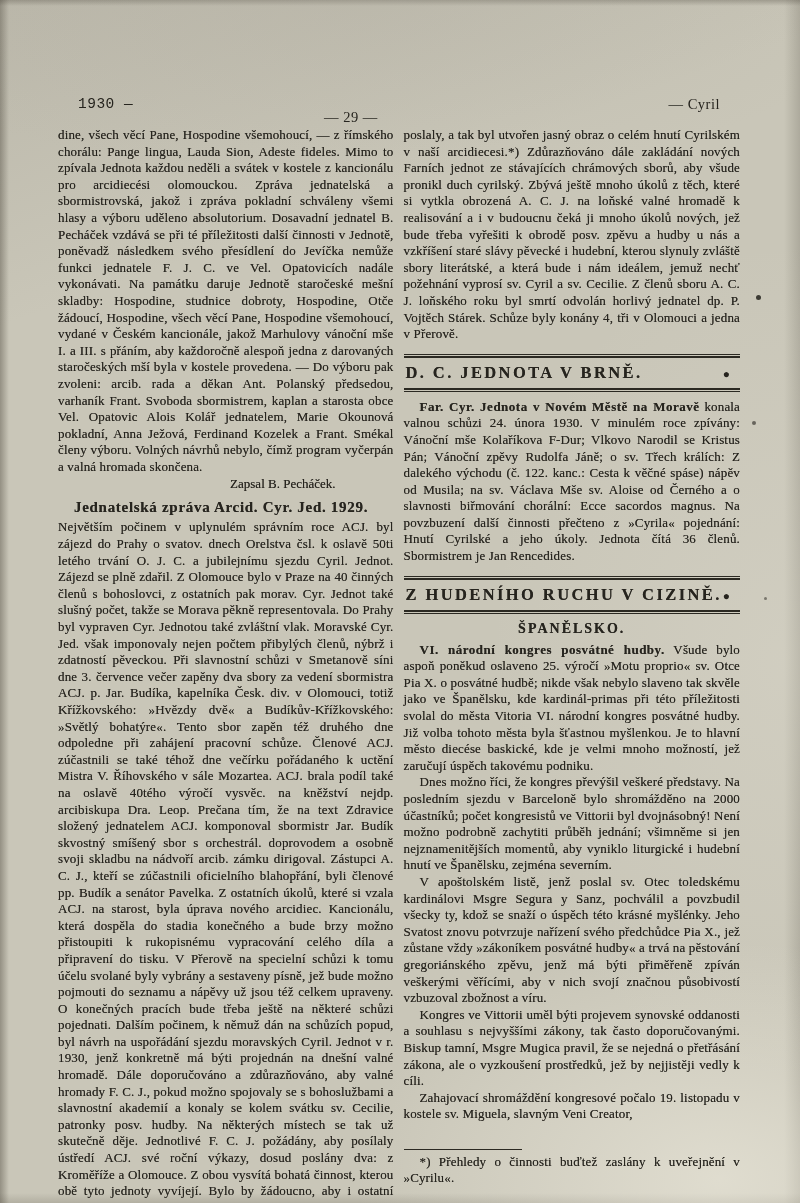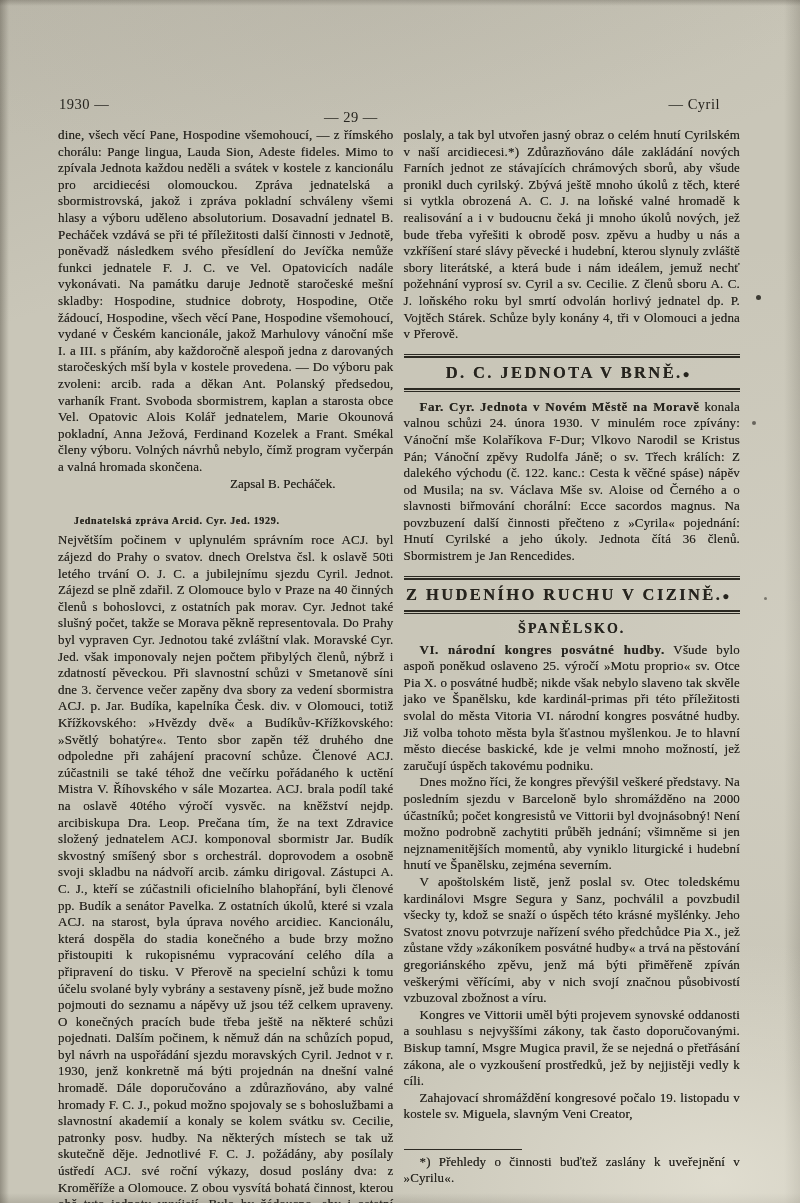--- a/index.html
+++ b/index.html
@@ -14,49 +14,49 @@
       linear-gradient(to right, rgba(62,57,46,0.38), rgba(62,57,46,0) 9px),
       linear-gradient(to bottom, rgba(62,57,46,0.30), rgba(62,57,46,0) 6px),
       linear-gradient(to left, rgba(62,57,46,0.20), rgba(62,57,46,0) 16px),
       linear-gradient(to top, rgba(62,57,46,0.16), rgba(62,57,46,0) 10px),
       linear-gradient(160deg, rgba(150,146,134,0.28) 0%, rgba(150,146,134,0) 22%);
     color: #26241e;
   }
   .page { position: relative; width: 800px; height: 1203px; padding: 96px 60px 0 58px; overflow: hidden; }
 
   .running-head { position: relative; height: 18px; margin-bottom: 13px; font-size: 14.5px; letter-spacing: 0.5px; }
-  .running-head .rh-left  { position: absolute; left: 1px; top: 0; }
+  .running-head .rh-left  { position: absolute; left: 20px; top: 0; font-family: Liberation Mono, monospace; }
   .running-head .rh-center{ position: absolute; left: 266px; top: 13px; }
   .running-head .rh-right { position: absolute; right: 20px; top: 0; }
 
   .columns { display: flex; gap: 10px; }
   .col { width: 336px; }
   .col-right { width: 337px; }
 
   p.body-text {
     font-size: 13px; line-height: 16.6px; text-align: justify;
     letter-spacing: 0.15px; hyphens: auto;
     text-shadow: 0 0 0.55px rgba(38,36,30,0.65);
   }
   p.indent { text-indent: 16px; }
 
   .signature { font-size: 13px; line-height: 17px; text-align: right; text-shadow: 0 0 0.55px rgba(38,36,30,0.65); }
-  .sig-left  { padding-right: 58px; margin-bottom: 19px; }
+  .sig-left  { padding-right: 58px; margin-bottom: 6px; }
   .sig-right { padding-right: 12px; margin-bottom: 2px; }
 
   .article-heading {
-    font-size: 10px; font-weight: bold; letter-spacing: 0.7px;
+    font-size: 15px; font-weight: bold; letter-spacing: 0.7px;
     text-indent: 16px; margin: 2px 0 2px 0; line-height: 19px;
     text-shadow: 0 0 0.6px rgba(38,36,30,0.7);
   }
 
   .section-head { margin: 11px 0 7px 0; }
   .rule-above { height: 4px; border-top: 1.5px solid #2b2922; border-bottom: 2.5px solid #2b2922; }
   .rule-below { height: 4px; border-top: 2.5px solid #2b2922; border-bottom: 1.5px solid #2b2922; }
-  .section-title-row { display: flex; justify-content: center; align-items: center; padding: 5px 10px 5px 2px; }
+  .section-title-row { display: flex; justify-content: space-between; align-items: center; padding: 5px 10px 5px 2px; }
   .section-title {
     font-size: 16.5px; font-weight: bold; letter-spacing: 2.4px;
     text-shadow: 0 0 0.6px rgba(38,36,30,0.7); white-space: nowrap;
   }
   .section-bullet { font-size: 12px; line-height: 1; transform: translateY(1px); }
 
   .country-heading {
     text-align: center; font-size: 14px; font-weight: bold; letter-spacing: 2px;
     margin: 7px 0 5px 0; text-shadow: 0 0 0.6px rgba(38,36,30,0.7);
   }

